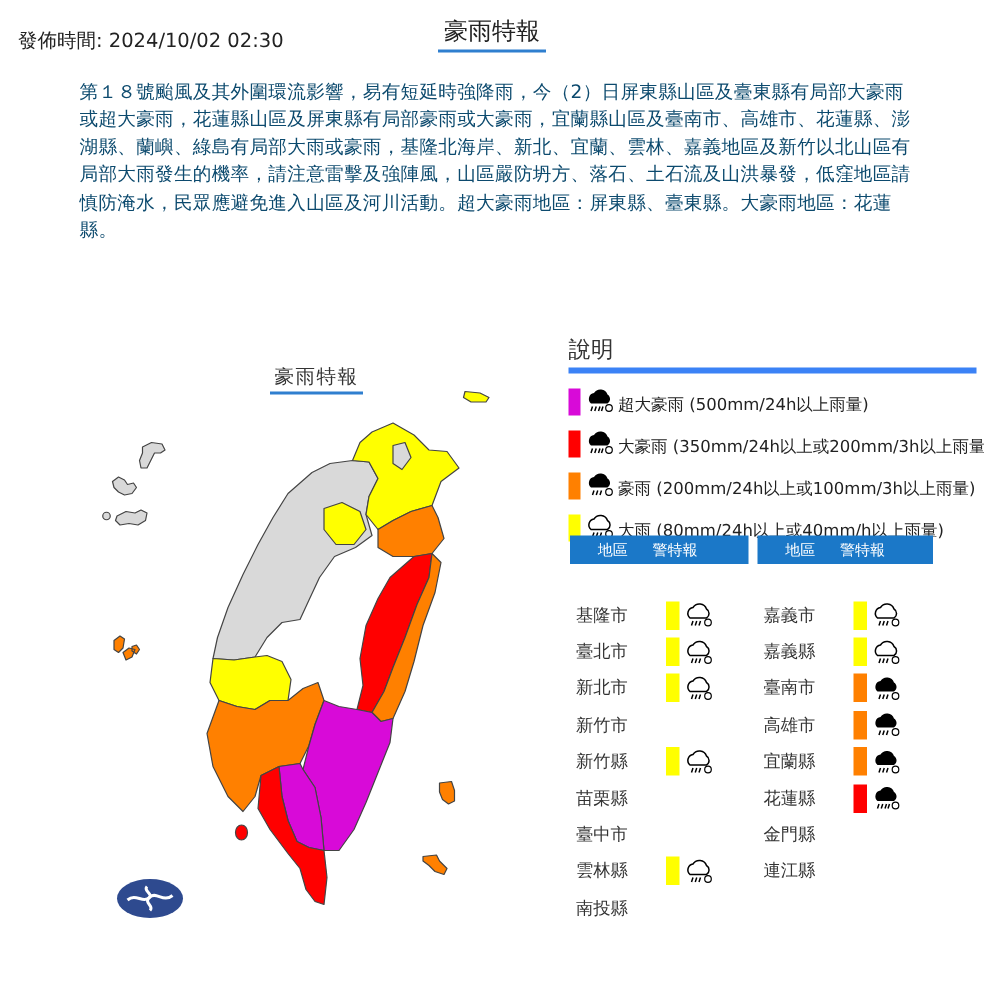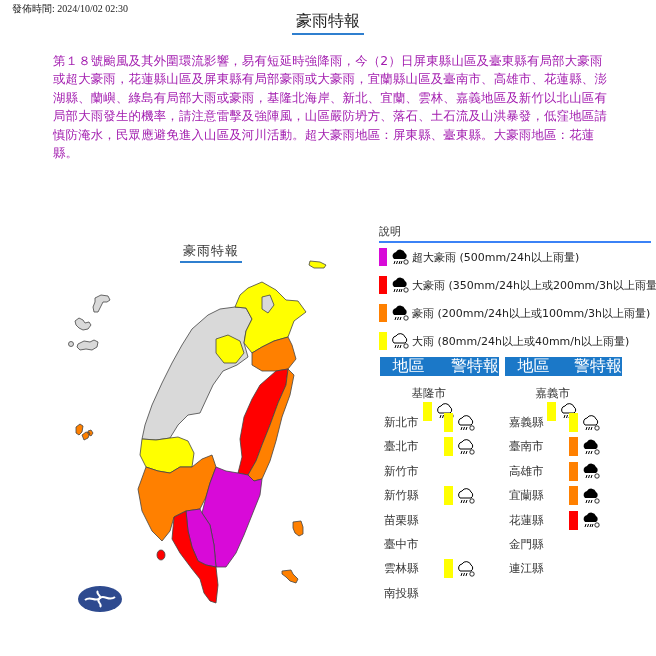--- a/index.html
+++ b/index.html
@@ -1,44 +1,44 @@
 <!DOCTYPE html>
 <html><head>
 <meta charset="utf-8">
 <style>
   * { box-sizing: border-box; margin: 0; padding: 0; }
   html, body { width: 656px; height: 656px; background: #ffffff; overflow: hidden; }
   body { position: relative; font-family: "DejaVu Sans", "Liberation Sans", sans-serif; color: #333333; }
 
-  .issue-time { position: absolute; left: 12px; top: 2px; font-size: 10px; color: #222; font-family: Liberation Serif, serif; }
+  .issue-time { position: absolute; left: 12px; top: 18px; font-size: 13px; color: #222; }
   .main-title-wrap { position: absolute; left: 0; right: 0; top: 11px; text-align: center; }
   .main-title-wrap span { display: inline-block; font-size: 16px; color: #222; border-bottom: 2px solid #2f7fcf; padding: 0 4px 1px; }
 
-  .description { position: absolute; left: 53px; top: 52px; width: 560px; font-size: 12.4px; line-height: 18.4px; color: #a21caf; letter-spacing: 0.2px; }
+  .description { position: absolute; left: 53px; top: 52px; width: 560px; font-size: 12.4px; line-height: 18.4px; color: #0c4a6e; letter-spacing: 0.2px; }
 
   .map-panel { position: absolute; left: 30px; top: 235px; width: 330px; height: 420px; }
   .map-title-wrap { position: absolute; left: 150px; top: 5px; }
   .map-title { display: inline-block; font-size: 13px; color: #333; border-bottom: 2px solid #2f7fcf; padding: 0 3px 1px; letter-spacing: 1px; }
   .map-svg { position: absolute; left: 0; top: 0; }
 
   .legend { position: absolute; left: 379px; top: 224px; width: 272px; }
-  .legend-title { font-size: 11px; color: #333; padding-bottom: 2px; border-bottom: 2px solid #3b82f6; }
-  .legend-item { display: flex; align-items: center; height: 28px; font-size: 11px; color: #222; white-space: nowrap; }
+  .legend-title { font-size: 15px; color: #333; padding-bottom: 2px; border-bottom: 4px solid #3b82f6; }
+  .legend-item { display: flex; align-items: flex-end; height: 28px; font-size: 11px; color: #222; white-space: nowrap; }
   .legend-item:first-of-type { margin-top: 4px; }
   .swatch { width: 8px; height: 18px; margin-right: 3px; flex: none; }
   .wx-icon { width: 20px; height: 20px; flex: none; margin-right: 2px; }
 
   .table { position: absolute; top: 357px; }
   .table.left { left: 380px; width: 119px; }
   .table.right { left: 505px; width: 117px; }
-  .thead { display: flex; height: 19px; background: #1b78c8; color: #ffffff; font-size: 16px; align-items: center; }
+  .thead { display: flex; height: 19px; background: #1b78c8; color: #ffffff; font-size: 10px; align-items: center; }
   .thead .th1 { width: 55px; text-align: center; padding-left: 2px; }
-  .thead .th2 { flex: 1; text-align: right; }
+  .thead .th2 { flex: 1; text-align: left; }
   .row { display: flex; align-items: center; height: 24.4px; font-size: 11.5px; color: #333; }
-  .row:first-of-type { margin-top: 4px; flex-direction: column; }
+  .row:first-of-type { margin-top: 16px; }
   .tbody { padding-top: 6px; }
   .row .region { width: 64px; padding-left: 4px; }
   .row .warn { display: flex; align-items: center; }
   .row .warn .swatch { width: 9px; height: 19px; margin-right: 3px; }
   .row .warn .wx-icon { width: 20px; height: 20px; }
 </style>
 </head>
 <body>
 
 <div class="issue-time">發佈時間: 2024/10/02 02:30</div>
@@ -151,32 +151,32 @@
         <span class="warn">
           <span class="swatch" style="background: rgb(255, 255, 0);"></span>
           <svg class="wx-icon" viewBox="0 0 20 20">
             <path d="M4 12 a4 4 0 0 1 2-7 a5 5 0 0 1 9 1 a3.5 3.5 0 0 1 0 6 z" fill="#fff" stroke="#000" stroke-width="1"></path>
             <path d="M6 14 l-1 3 M8.5 14 l-1 3 M11 14 l-1 3" stroke="#000" stroke-width="1"></path>
             <circle cx="16" cy="15" r="2.2" fill="#fff" stroke="#000" stroke-width="0.8"></circle>
           </svg>
         </span>
       </div>
       <div class="row">
+        <span class="region">臺北市</span>
+        <span class="warn">
+          <span class="swatch" style="background: rgb(255, 255, 0);"></span>
+          <svg class="wx-icon" viewBox="0 0 20 20">
+            <path d="M4 12 a4 4 0 0 1 2-7 a5 5 0 0 1 9 1 a3.5 3.5 0 0 1 0 6 z" fill="#fff" stroke="#000" stroke-width="1"></path>
+            <path d="M6 14 l-1 3 M8.5 14 l-1 3 M11 14 l-1 3" stroke="#000" stroke-width="1"></path>
+            <circle cx="16" cy="15" r="2.2" fill="#fff" stroke="#000" stroke-width="0.8"></circle>
+          </svg>
+        </span>
+      </div>
+      <div class="row">
         <span class="region">新北市</span>
-        <span class="warn">
-          <span class="swatch" style="background: rgb(255, 255, 0);"></span>
-          <svg class="wx-icon" viewBox="0 0 20 20">
-            <path d="M4 12 a4 4 0 0 1 2-7 a5 5 0 0 1 9 1 a3.5 3.5 0 0 1 0 6 z" fill="#fff" stroke="#000" stroke-width="1"></path>
-            <path d="M6 14 l-1 3 M8.5 14 l-1 3 M11 14 l-1 3" stroke="#000" stroke-width="1"></path>
-            <circle cx="16" cy="15" r="2.2" fill="#fff" stroke="#000" stroke-width="0.8"></circle>
-          </svg>
-        </span>
-      </div>
-      <div class="row">
-        <span class="region">臺北市</span>
         <span class="warn">
           <span class="swatch" style="background: rgb(255, 255, 0);"></span>
           <svg class="wx-icon" viewBox="0 0 20 20">
             <path d="M4 12 a4 4 0 0 1 2-7 a5 5 0 0 1 9 1 a3.5 3.5 0 0 1 0 6 z" fill="#fff" stroke="#000" stroke-width="1"></path>
             <path d="M6 14 l-1 3 M8.5 14 l-1 3 M11 14 l-1 3" stroke="#000" stroke-width="1"></path>
             <circle cx="16" cy="15" r="2.2" fill="#fff" stroke="#000" stroke-width="0.8"></circle>
           </svg>
         </span>
       </div>
       <div class="row">

